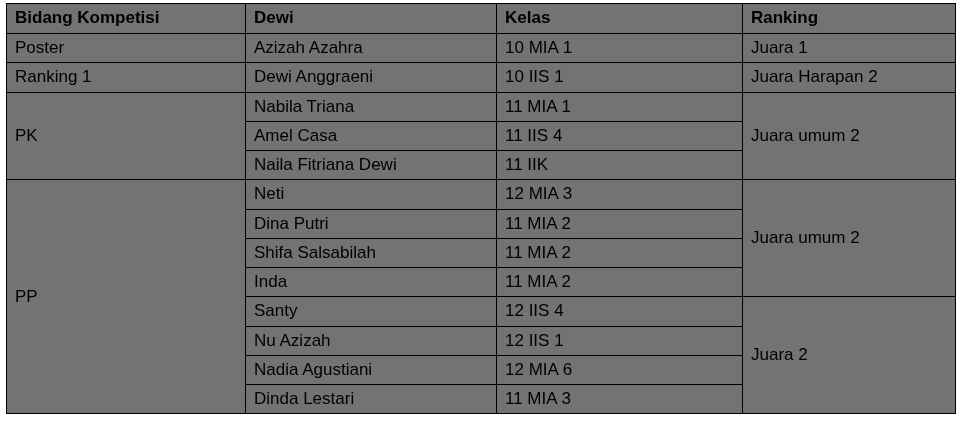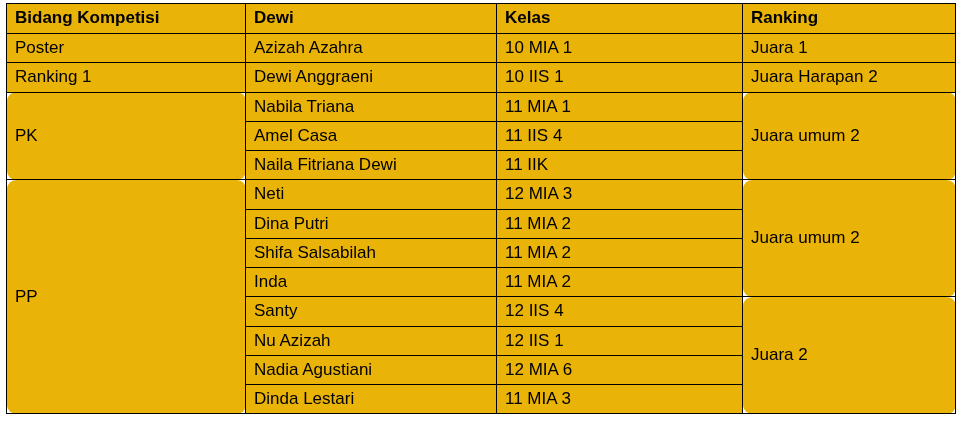--- a/index.html
+++ b/index.html
@@ -28,33 +28,32 @@
   table.competition-table th,
   table.competition-table td {
     border: 1px solid #000000;
     padding: 3px 8px 4px 8px;
     font-size: 17px;
     line-height: 1.25;
     text-align: left;
     vertical-align: middle;
     height: 24px;
     box-sizing: border-box;
-    background: #eab308;
+    background: #737373;
   }
   table.competition-table th {
     font-weight: bold;
     height: 30px;
   }
   .col-bidang { width: 239px; }
   .col-nama   { width: 251px; }
   .col-kelas  { width: 246px; }
   .col-prestasi { width: 213px; }
   td.center-vert {
     vertical-align: middle;
-    border-radius: 9px;
   }
 </style>
 </head>
 <body>
 
 <div class="table-wrap">
   <table class="competition-table">
     <colgroup>
       <col class="col-bidang">
       <col class="col-nama">

